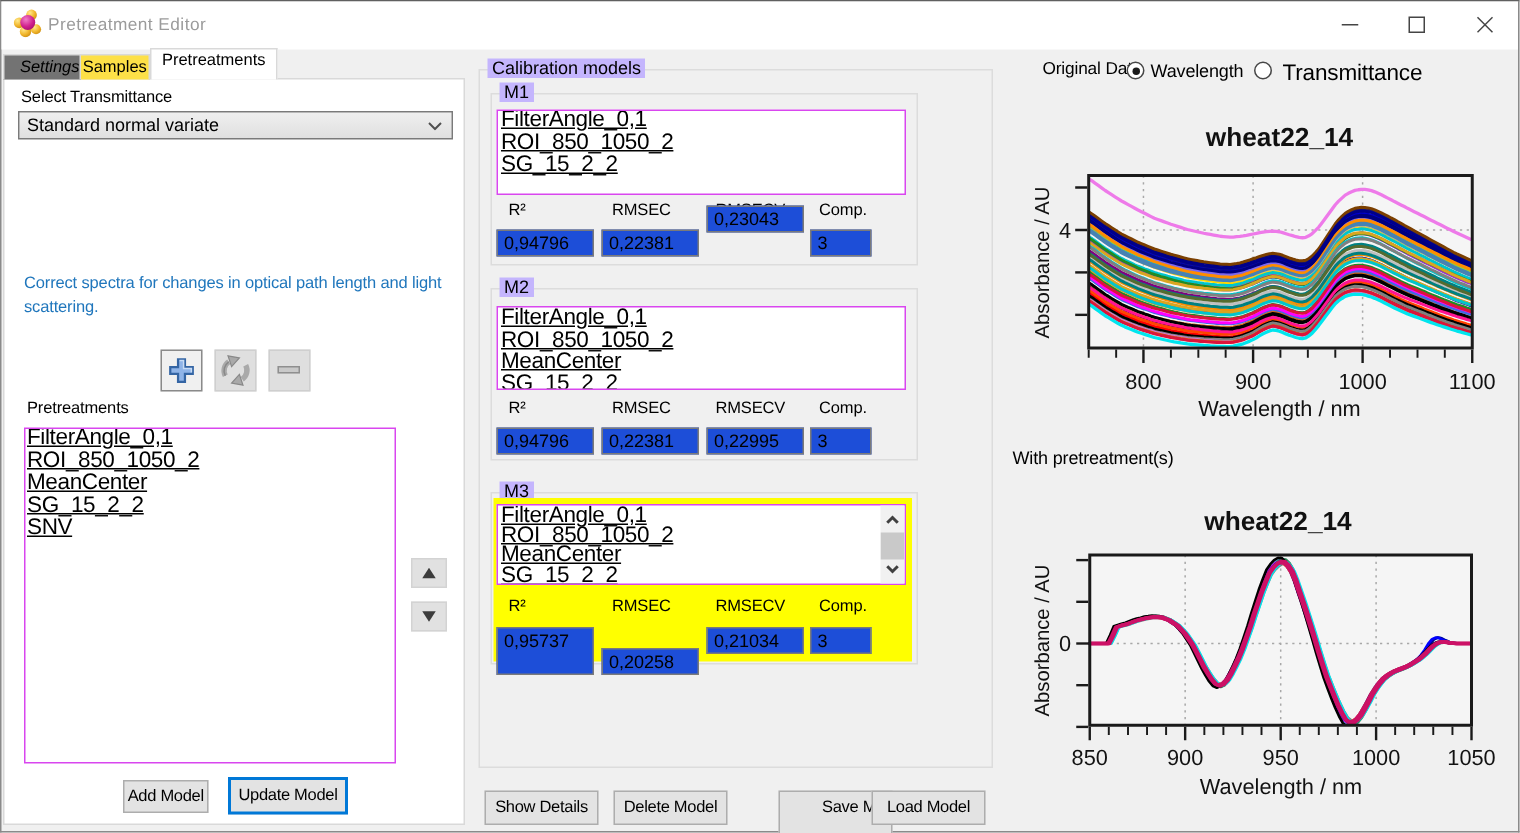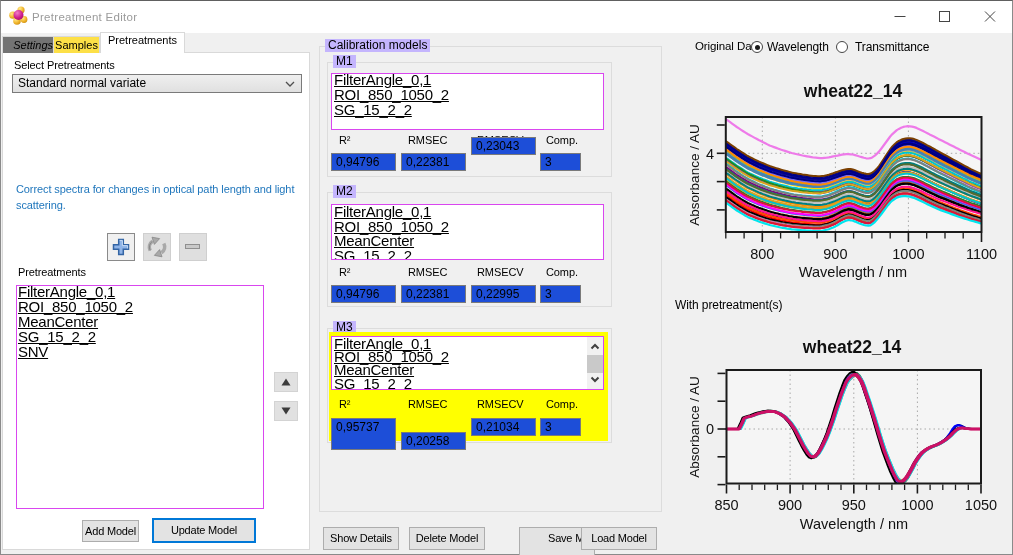--- a/index.html
+++ b/index.html
@@ -44,21 +44,21 @@
  </g>
 </svg>
 
 <div class="abs" style="left:1px;top:51px;width:308px;height:498px;background:#fff;border:1px solid #d9d9d9;"></div>
 
 <div class="abs" style="left:1px;top:35px;width:52px;height:17px;background:#737373;border:1px solid #d9d9d9;border-bottom:none;font-size:11px;text-align:right;line-height:17px;font-style:italic;">Settings</div>
 <div class="abs" style="left:53px;top:35px;width:46px;height:17px;background:#fde047;border:1px solid #d9d9d9;border-bottom:none;border-left:none;font-size:11px;text-align:center;line-height:17px;">Samples</div>
 
 <div class="abs" style="left:99px;top:31px;width:85px;height:21px;background:#fff;border:1px solid #d9d9d9;border-bottom:none;font-size:11px;text-align:center;line-height:15px;">Pretreatments</div>
 
-<div class="lbl" style="left:13px;top:58px;">Select Pretreatments</div>
+<div class="lbl" style="left:13px;top:58px;">Select Transmittance</div>
 <div class="abs" style="left:15px;top:180px;font-size:11px;letter-spacing:-0.1px;line-height:16px;color:#1f76bc;white-space:nowrap;">Correct spectra for changes in optical path length and light<br>scattering.</div>
 <div class="abs" style="left:11px;top:73px;width:290px;height:19px;border:1px solid #7a7a7a;background:linear-gradient(#efefef,#e0e0e0);">
   <span style="position:absolute;left:5px;top:1px;font-size:12px;">Standard normal variate</span>
   <svg style="position:absolute;right:6px;top:6px" width="10" height="6" viewBox="0 0 10 6">
         <path d="M1 1 L5 5 L9 1" stroke="#505050" stroke-width="1.3" fill="none"></path>
       </svg>
 </div>
 
 <div class="abs" style="left:106px;top:232px;width:28px;height:28px;background:#f0f0f0;border:1px solid #8a8a8a;">
  <svg width="26" height="26" viewBox="0 0 26 26">
@@ -93,21 +93,21 @@
         <path d="M11 5.5 L15.5 12.5 H6.5 Z" fill="#3c3c3c"></path>
       </svg>
 </div>
 <div class="abs" style="left:273px;top:400px;width:24px;height:20px;background:#e1e1e1;border:1px solid #d3d3d3;">
  <svg width="22" height="18" viewBox="0 0 22 18">
         <path d="M11 12.5 L15.5 5.5 H6.5 Z" fill="#3c3c3c"></path>
       </svg>
 </div>
 
 <div class="btn" style="left:81px;top:519px;width:57px;height:22px;line-height:20px;">Add Model</div>
-<div class="btn" style="left:151px;top:517px;width:104px;height:25px;line-height:21px;border:2px solid #0078d7;">Update Model</div>
+<div class="btn" style="left:151px;top:517px;width:80px;height:25px;line-height:21px;border:2px solid #0078d7;">Update Model</div>
 
 <div class="gb" style="left:318px;top:45px;width:343px;height:466px;">
       <span>Calibration models</span>
     </div>
 <div class="gb" style="left:326px;top:61px;width:285px;height:115px;">
       <span>M1</span>
     </div>
 <div class="listbox" style="left:330px;top:72px;width:273px;height:57px;">
       <div style="line-height:15px;padding-left:2px;margin-top:-2px">FilterAngle_0,1</div>
       <div style="line-height:15px;padding-left:2px">ROI_850_1050_2</div>
@@ -165,21 +165,21 @@
 <div class="btn" style="left:322px;top:526px;width:76px;height:23px;line-height:21px;">Show Details</div>
 <div class="btn" style="left:408px;top:526px;width:76px;height:23px;line-height:21px;">Delete Model</div>
 <div class="btn" style="left:518px;top:526px;width:76px;height:41px;line-height:21px;padding-left:28px;">Save Model</div>
 <div class="btn" style="left:580px;top:526px;width:76px;height:23px;line-height:21px;">Load Model</div>
 
 <div class="lbl" style="left:694px;top:39px;font-size:11.5px;">Original Data</div>
 <div class="abs" style="left:750px;top:40px;width:12px;height:12px;border:1px solid #464646;border-radius:50%;background:#fff;"></div>
 <div class="abs" style="left:753.5px;top:43.5px;width:5px;height:5px;border-radius:50%;background:#1a1a1a;"></div>
 <div class="lbl" style="left:766px;top:39px;font-size:12px;">Wavelength</div>
 <div class="abs" style="left:835px;top:40px;width:12px;height:12px;border:1px solid #464646;border-radius:50%;background:#fff;"></div>
-<div class="lbl" style="left:854px;top:39px;font-size:12px;">Transmittance</div>
+<div class="lbl" style="left:854px;top:39px;font-size:15px;">Transmittance</div>
 <div class="lbl" style="left:674px;top:297px;font-size:12px;">With pretreatment(s)</div>
 
 <svg width="1013" height="555" viewBox="0 0 1013 555" style="position:absolute;left:0;top:0" font-family="Liberation Sans, sans-serif">
 <rect x="724.8" y="116" width="255.7" height="115" fill="#f5f5f5"></rect>
 <line x1="761.3" y1="116" x2="761.3" y2="231" stroke="#a8a8a8" stroke-width="1" stroke-dasharray="1.5,3"></line>
 <line x1="834.4" y1="116" x2="834.4" y2="231" stroke="#a8a8a8" stroke-width="1" stroke-dasharray="1.5,3"></line>
 <line x1="907.4" y1="116" x2="907.4" y2="231" stroke="#a8a8a8" stroke-width="1" stroke-dasharray="1.5,3"></line>
 <line x1="724.8" y1="152.3" x2="980.5" y2="152.3" stroke="#a8a8a8" stroke-width="1" stroke-dasharray="1.5,3"></line>
 <clipPath id="clip1">
         <rect x="723.8" y="116" width="257.7" height="115"></rect>

